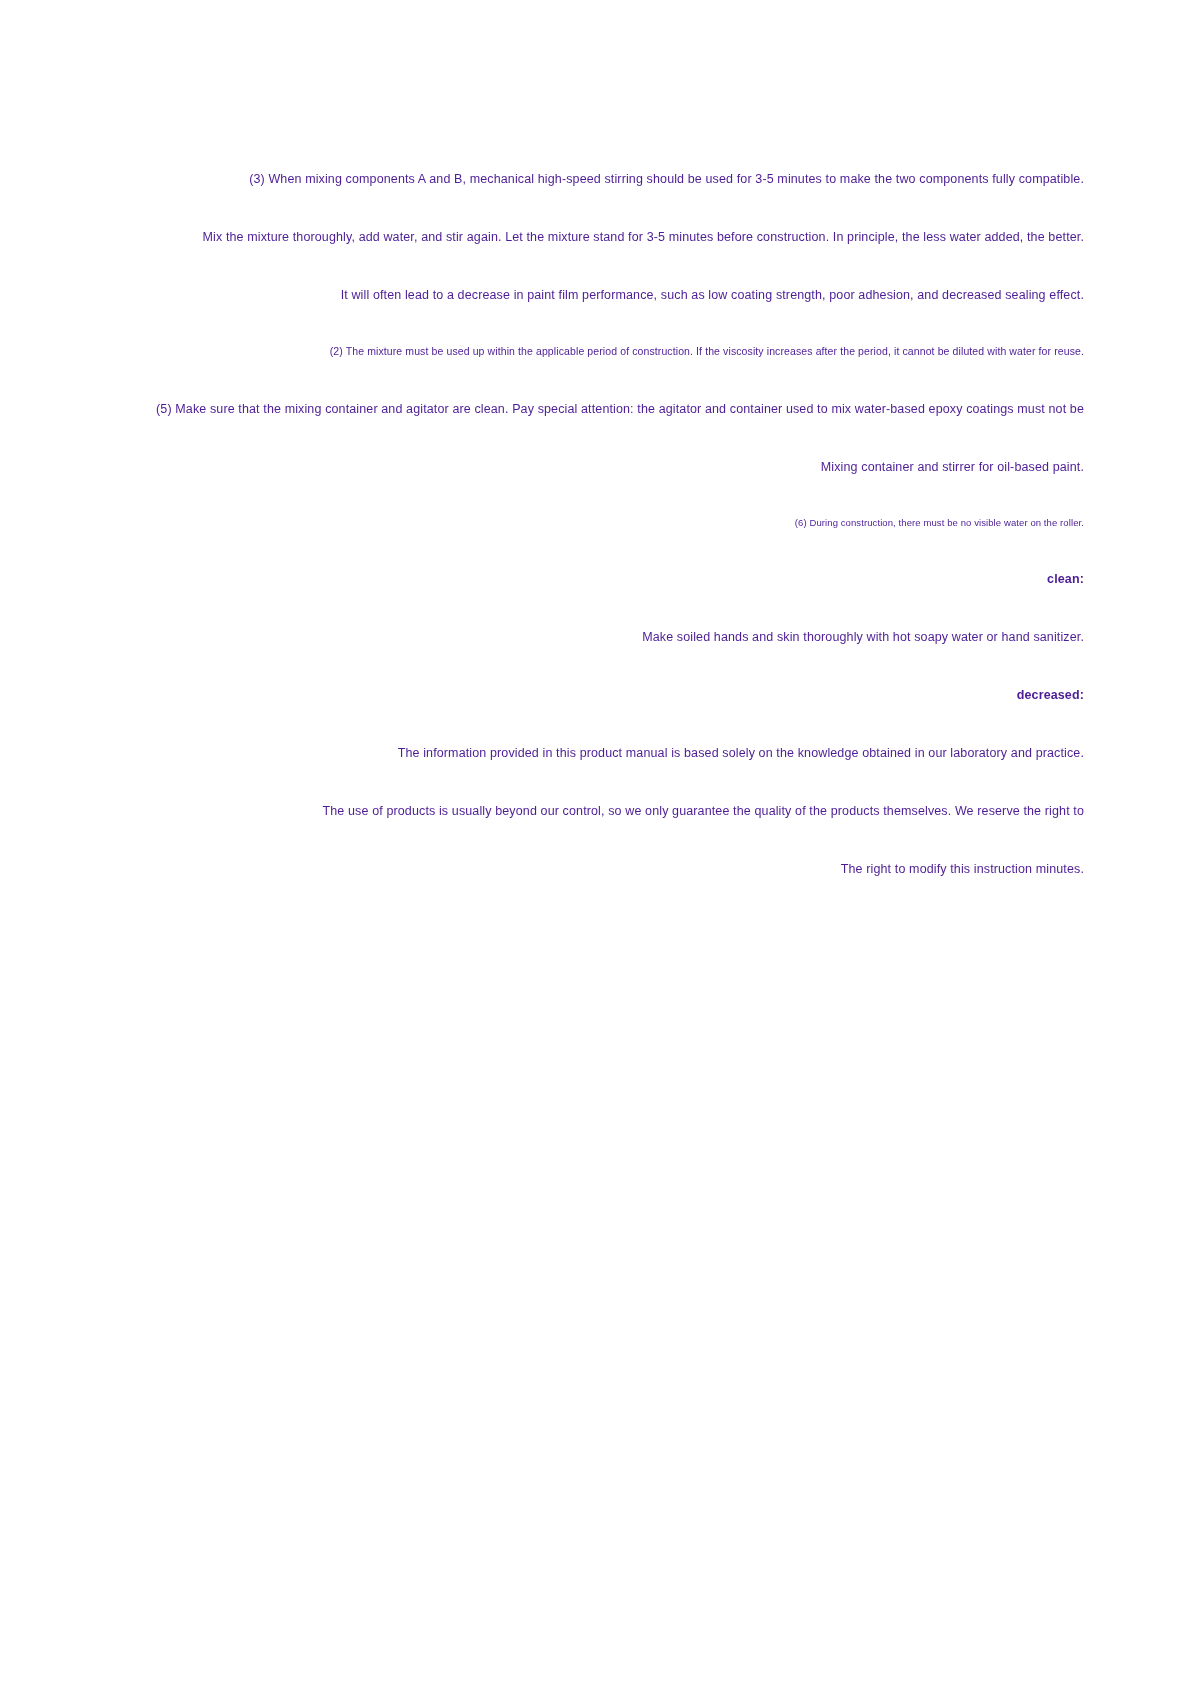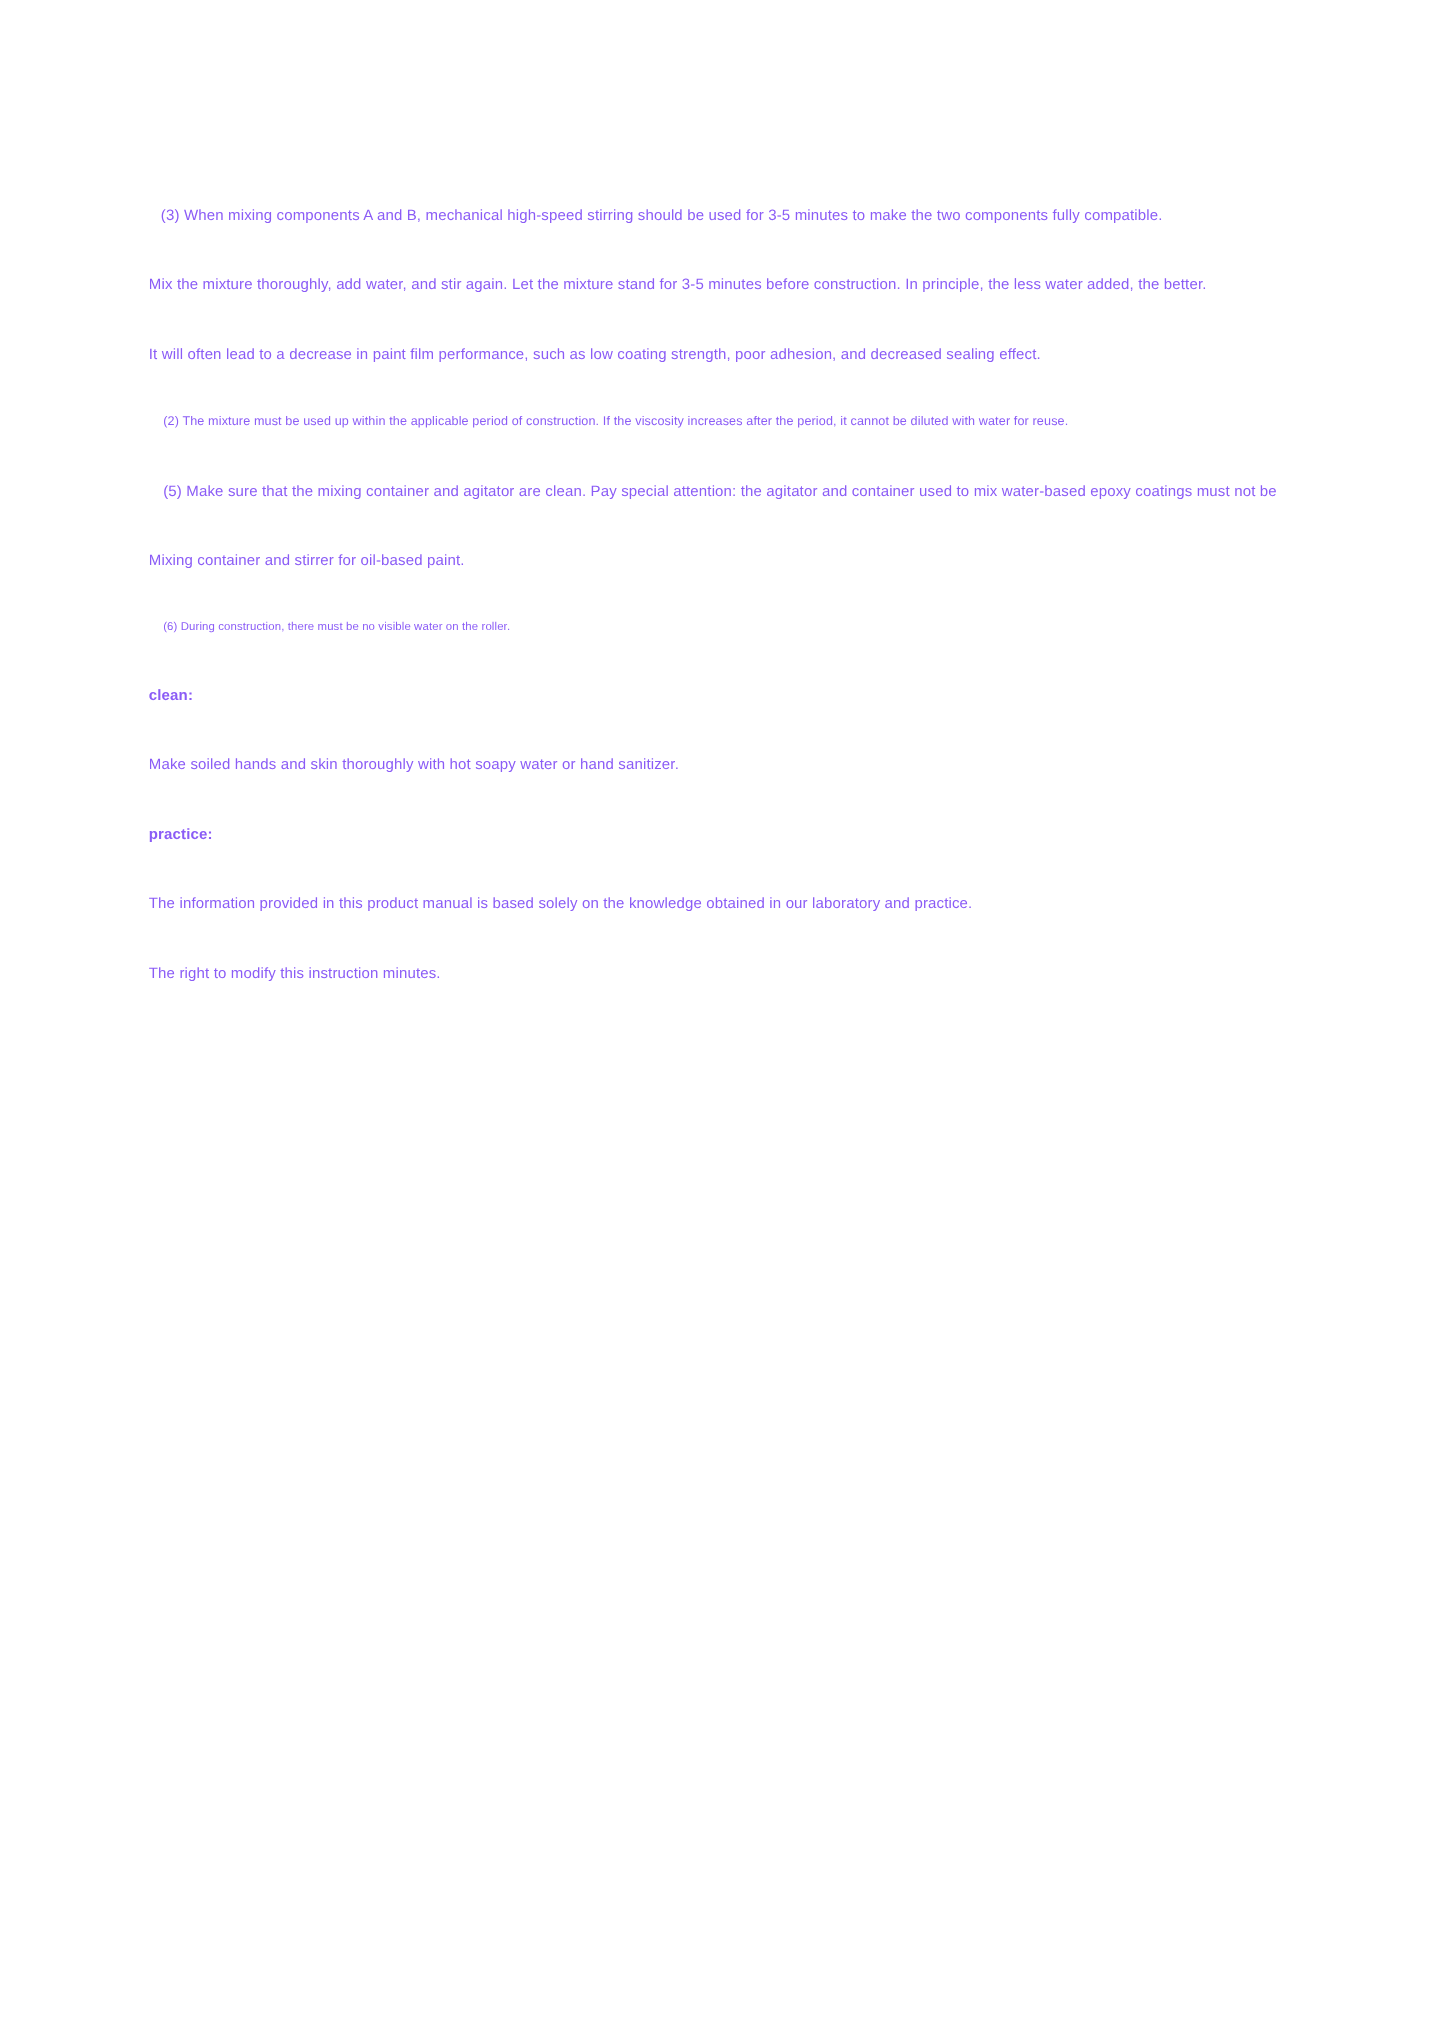--- a/index.html
+++ b/index.html
@@ -26,24 +26,25 @@
   }
   .doc-body {
     position: absolute;
     left: 124px;
     top: 170px;
     width: 960px;
   }
   .para {
     margin: 0;
     padding: 0;
-    color: #8b5cf6;
+    color: #4c1d95;
     font-size: 12.5px;
     line-height: 1.45;
     letter-spacing: 0.01em;
+    text-align: right;
   }
   
   .blk {
     margin-bottom: 40px;
   }
   .blk:last-child {
     margin-bottom: 0;
   }
   .indent-1 {
     padding-left: 10px;
@@ -83,21 +84,22 @@
 
     <p class="para blk">Mixing container and stirrer for oil-based paint.</p>
 
     <p class="para blk indent-2 tiny">(6) During construction, there must be no visible water on the roller.</p>
 
     <p class="para blk heading">clean:</p>
 
 
     <p class="para blk">Make soiled hands and skin thoroughly with hot soapy water or hand sanitizer.</p>
 
-    <p class="para blk heading">practice:</p>
+    <p class="para blk heading">decreased:</p>
 
     <p class="para blk">The information provided in this product manual is based solely on the knowledge obtained in our laboratory and practice.</p>
 
+    <p class="para blk lead-space">The use of products is usually beyond our control, so we only guarantee the quality of the products themselves. We reserve the right to</p>
 
     <p class="para blk">The right to modify this instruction minutes.</p>
 
   </div>
 </div>
 
 </body></html>

